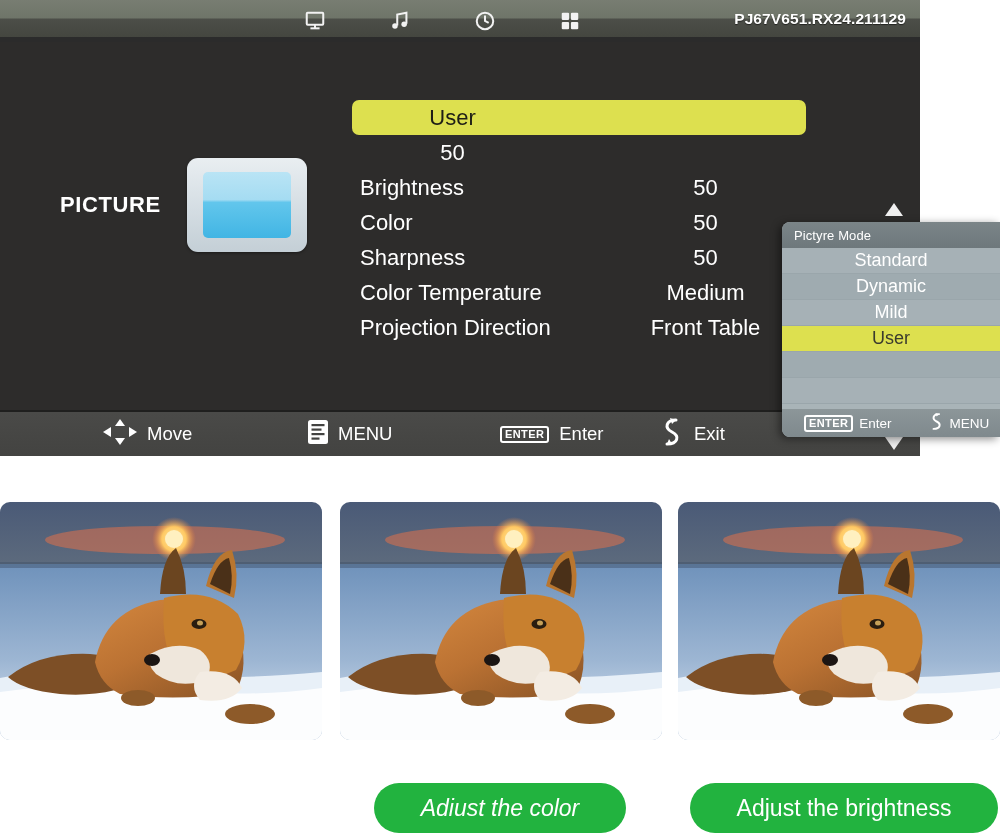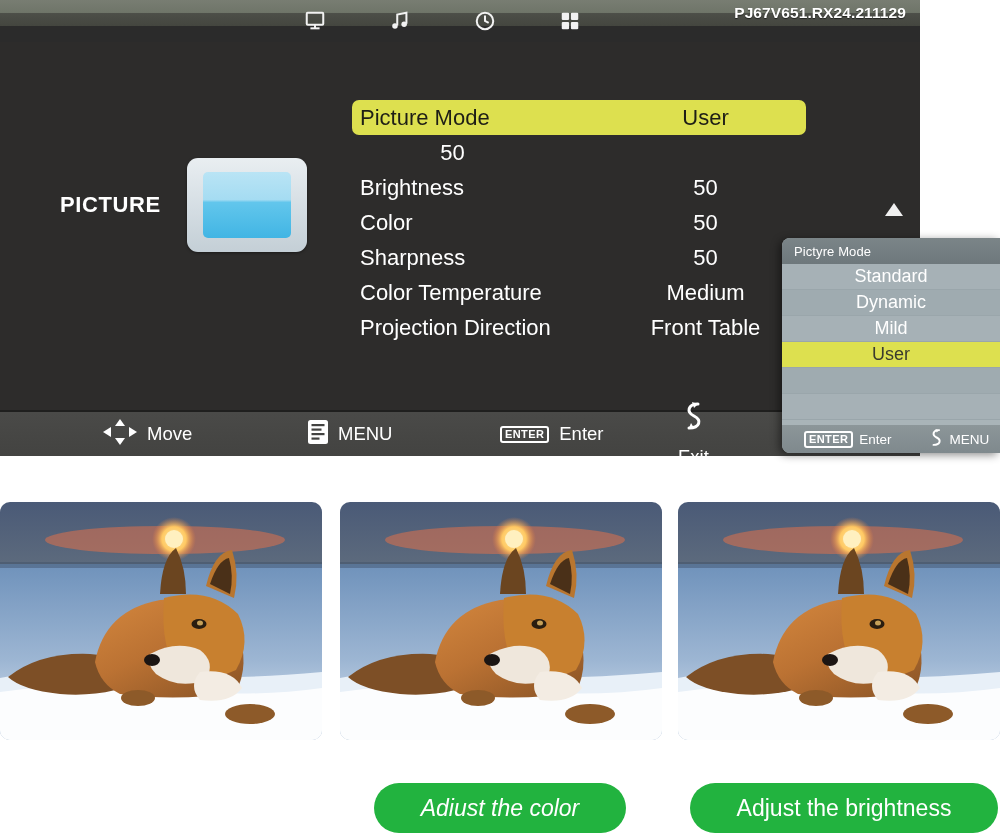--- a/index.html
+++ b/index.html
@@ -21,21 +21,21 @@
     height: 456px;
     background: #2b2b2b;
     overflow: visible;
   }
 
   
   #osd-topbar {
     position: absolute;
     left: 0; top: 0;
     width: 920px;
-    height: 26px;
+    height: 37px;
     background: linear-gradient(to bottom, #787d72 0%, #6f7569 48%, #4c4e48 52%, #44463f 100%);
     display: flex;
     align-items: center;
     text-decoration: underline;
   }
   .topbar-icons {
     position: absolute;
     left: 300px; top: 0;
     height: 42px;
     display: flex;
@@ -149,21 +149,21 @@
     display: flex;
     align-items: center;
     gap: 10px;
     color: #ffffff;
     font-size: 18.5px;
   }
   .hint-label { font-weight: normal; text-align: right; }
   #hint-move   { left: 103px; }
   #hint-menu   { left: 308px; }
   #hint-enter  { left: 500px; }
-  #hint-exit   { left: 678px; flex-direction: column; }
+  #hint-exit   { left: 658px; }
 
   .enter-key {
     display: inline-block;
     border: 2px solid #ffffff;
     border-radius: 3px;
     color: #ffffff;
     font-size: 11px;
     font-weight: bold;
     letter-spacing: 0.4px;
     padding: 1px 3px;
@@ -174,21 +174,20 @@
   #popup {
     position: absolute;
     left: 782px;
     top: 222px;
     width: 218px;
     height: 215px;
     border-radius: 8px 0 0 8px;
     overflow: hidden;
     box-shadow: -3px 2px 8px rgba(0,0,0,.45);
     background: #a9b4b8;
-    margin-top: 16px;
   }
   #popup-title {
     height: 26px;
     background: linear-gradient(to bottom, #7b8588 0%, #6e787c 100%);
     color: #ffffff;
     font-size: 13px;
     display: flex;
     align-items: center;
     padding-left: 12px;
     letter-spacing: .1px;
@@ -337,21 +336,20 @@
     <div id="category">
       <div id="category-label">PICTURE</div>
       <div id="picture-icon">
         <div class="screen"></div>
       </div>
     </div>
 
     <div id="menu-list">
 
       <div class="menu-row selected">
-        <span class="mr-label">Picture Mode</span>
         <span class="mr-value">User</span>
       </div>
 
       <div class="menu-row">
         <span class="mr-value">50</span>
       </div>
 
       <div class="menu-row">
         <span class="mr-label">Brightness</span>
         <span class="mr-value">50</span>

